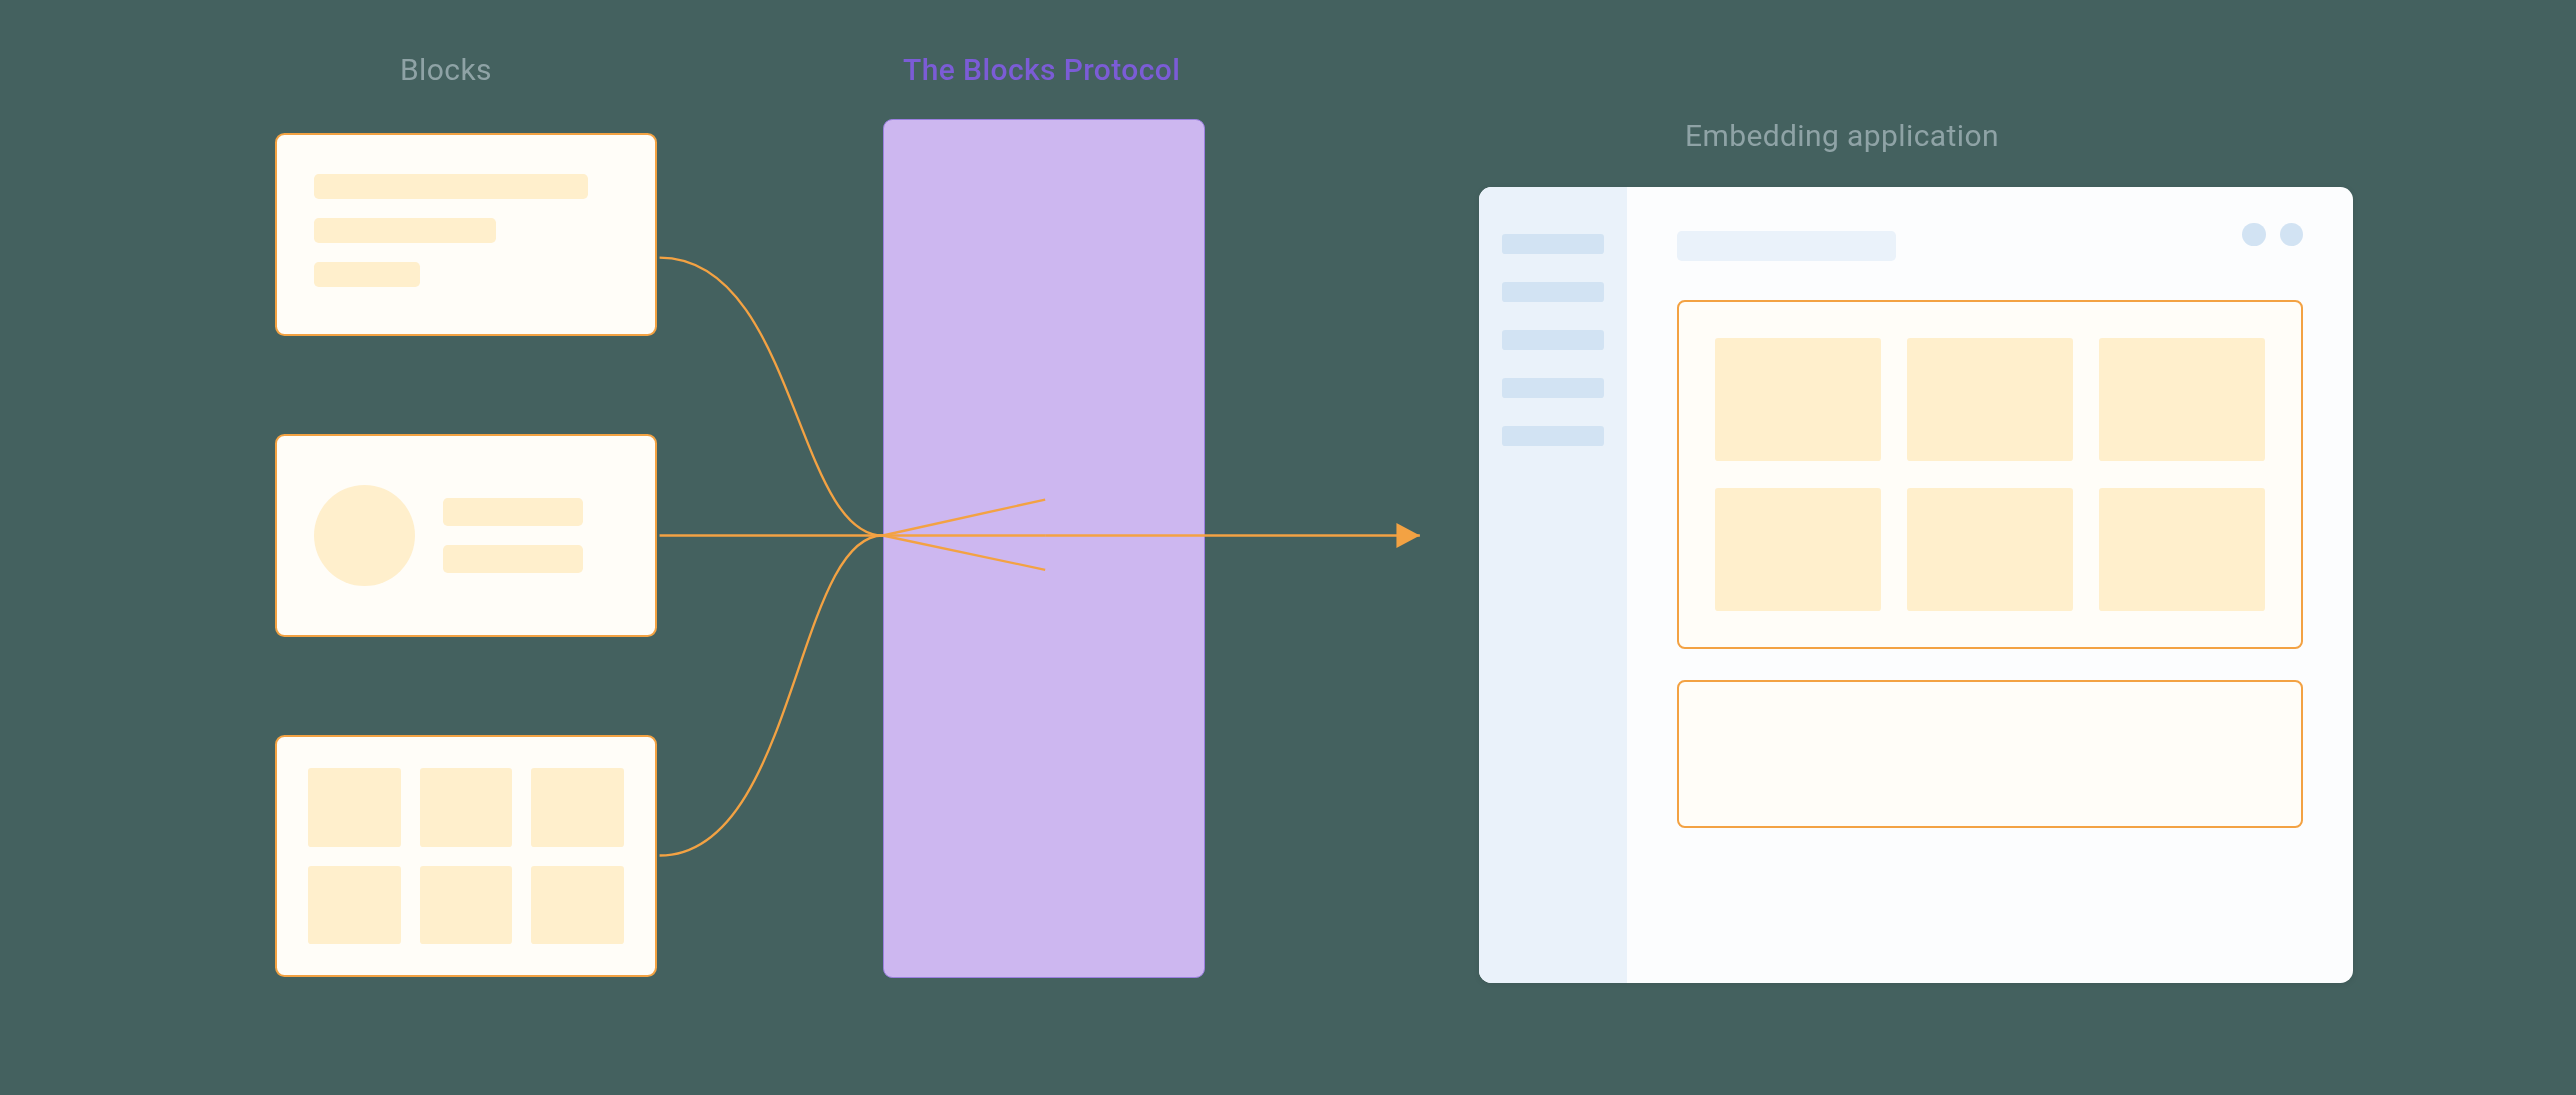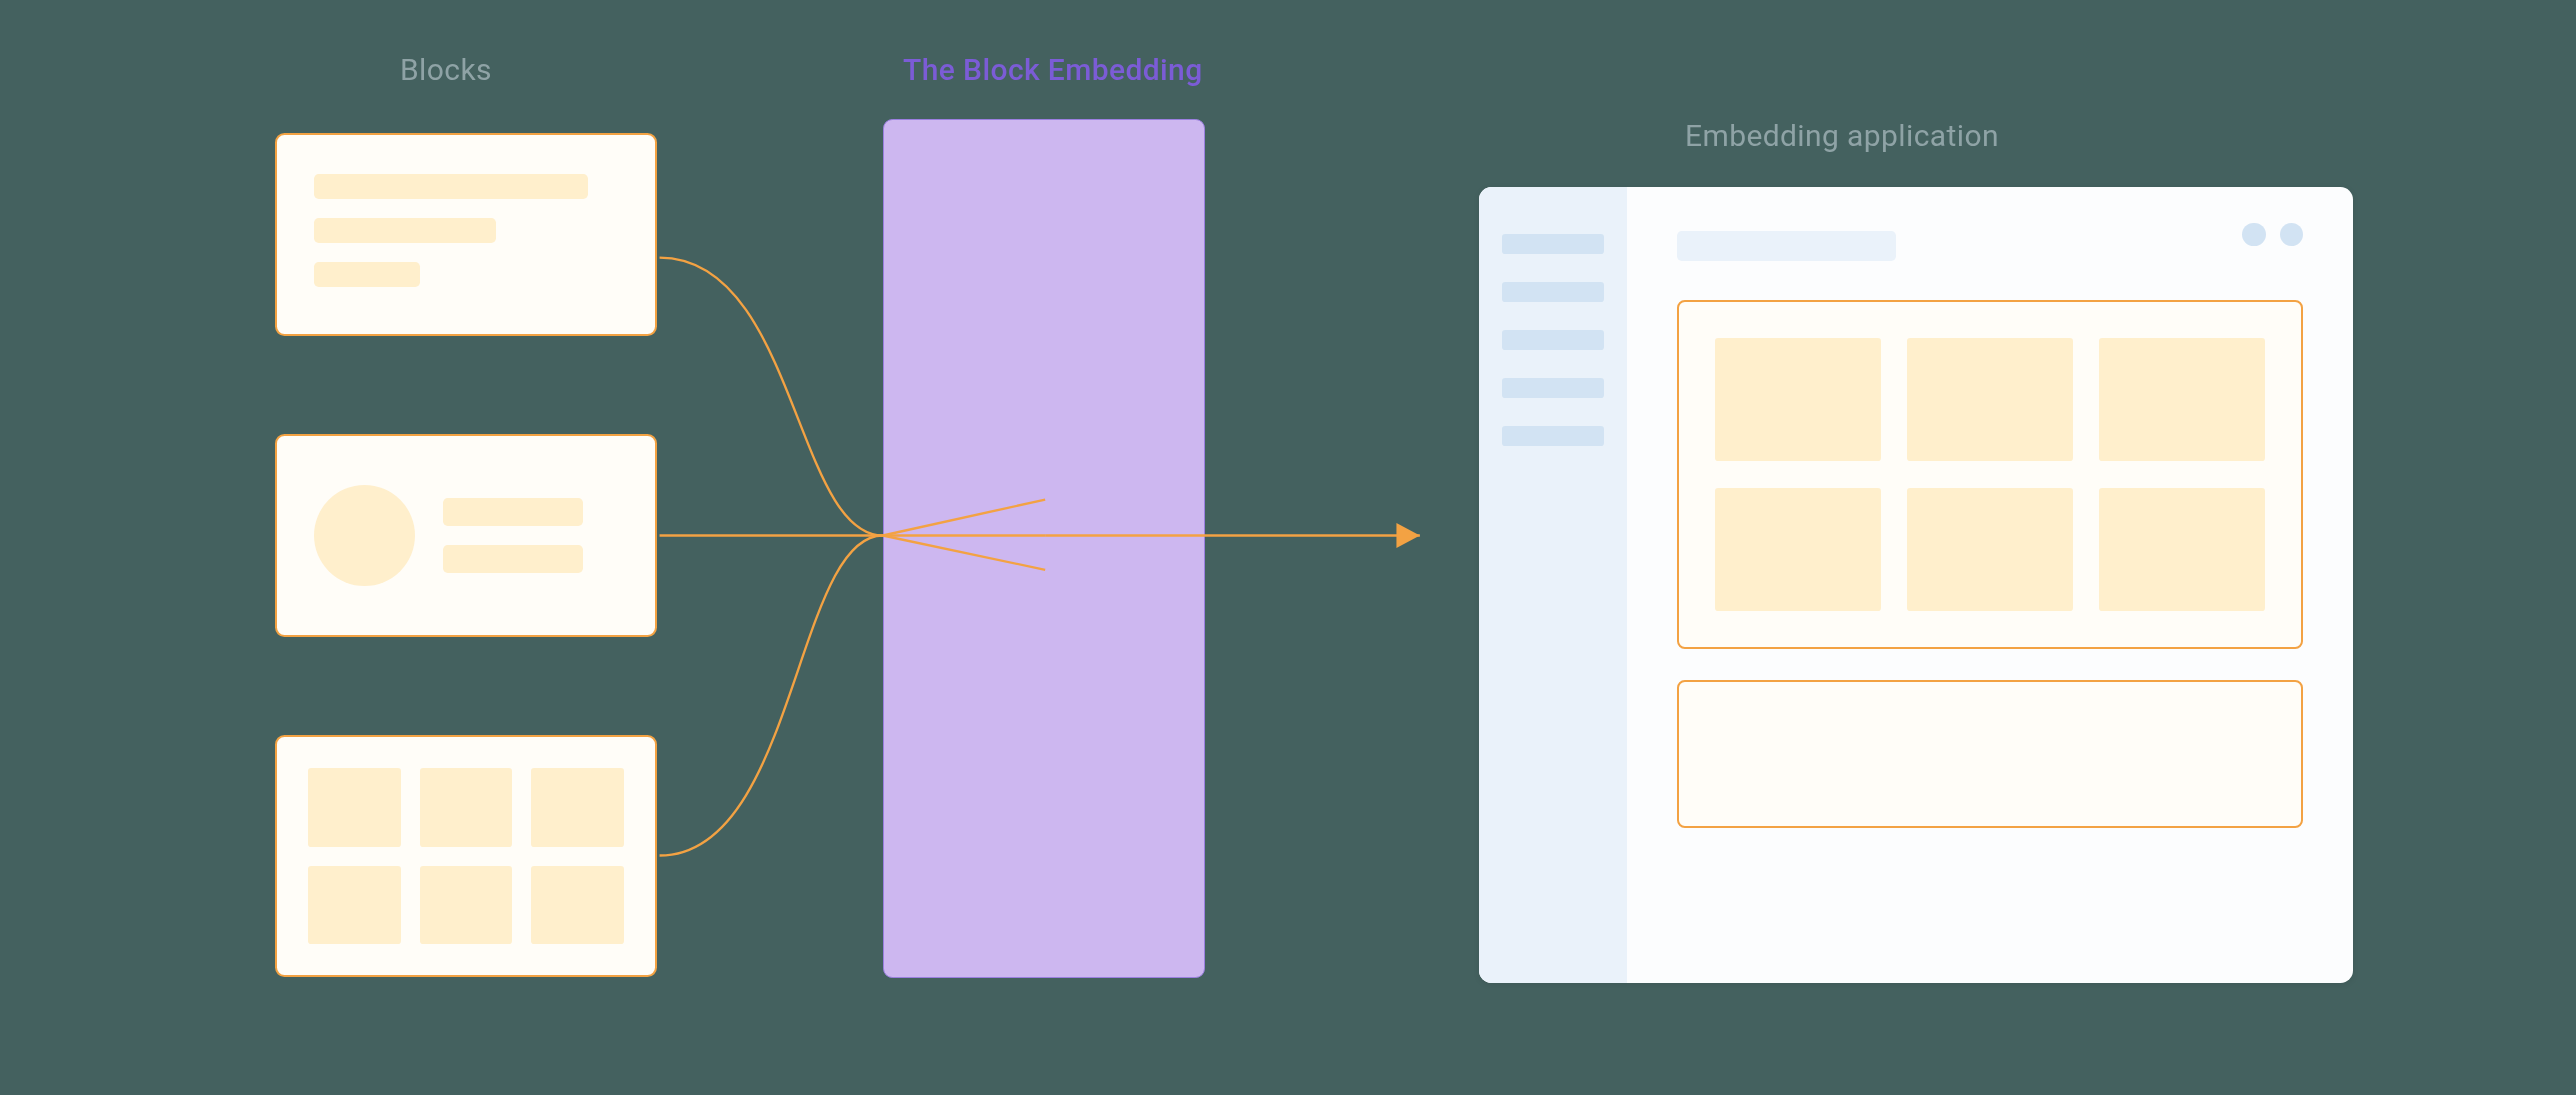--- a/index.html
+++ b/index.html
@@ -160,21 +160,21 @@
       fill:#F3A243;
       stroke:none;
     }
   </style>
 </head>
 <body>
 
 <div class="canvas" style="transform: scale(1); position: absolute; left: 0px; top: 0px;">
 
   <div class="col-label muted" style="left:354px; top:52px;">Blocks</div>
-  <div class="col-label accent" style="left:857px; top:52px;">The Block Embedding</div>
+  <div class="col-label accent" style="left:857px; top:52px;">The Blocks Protocol</div>
 
   <div id="block-1" class="card" style="left:229px; top:133px; width:382px; height:203px;">
     <div class="bar"></div>
     <div class="bar"></div>
     <div class="bar"></div>
   </div>
 
   <div id="block-2" class="card" style="left:229px; top:434px; width:382px; height:203px;">
     <div class="avatar"></div>
     <div class="lines">

